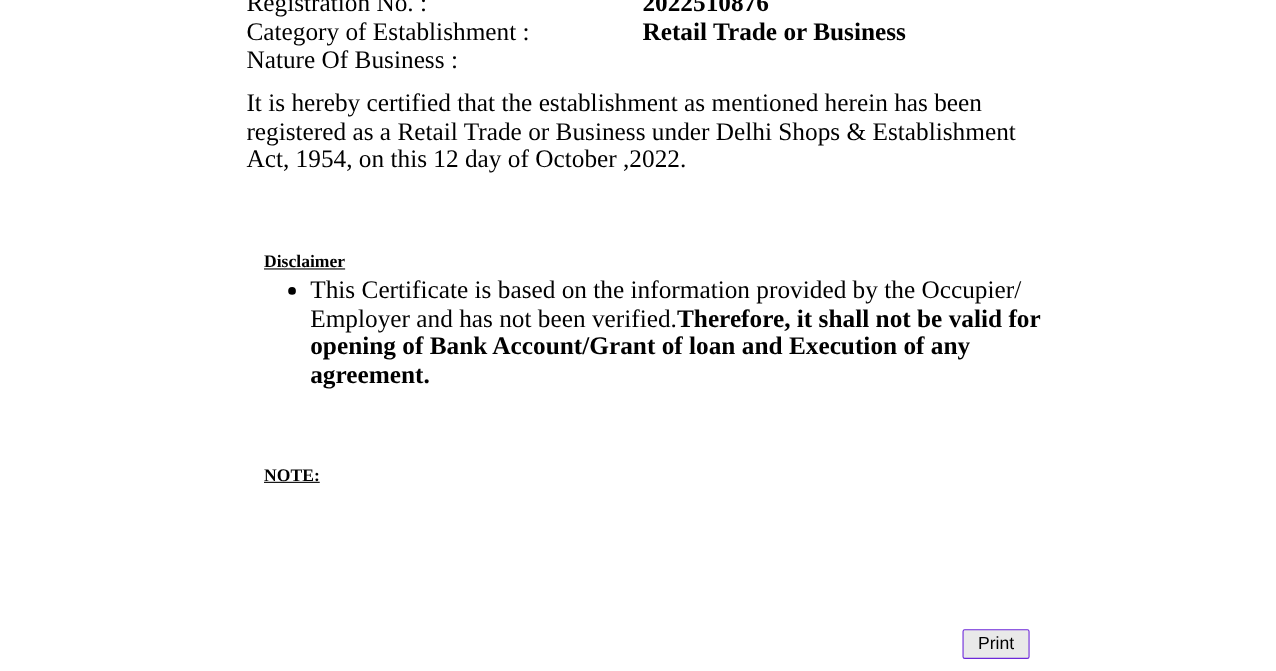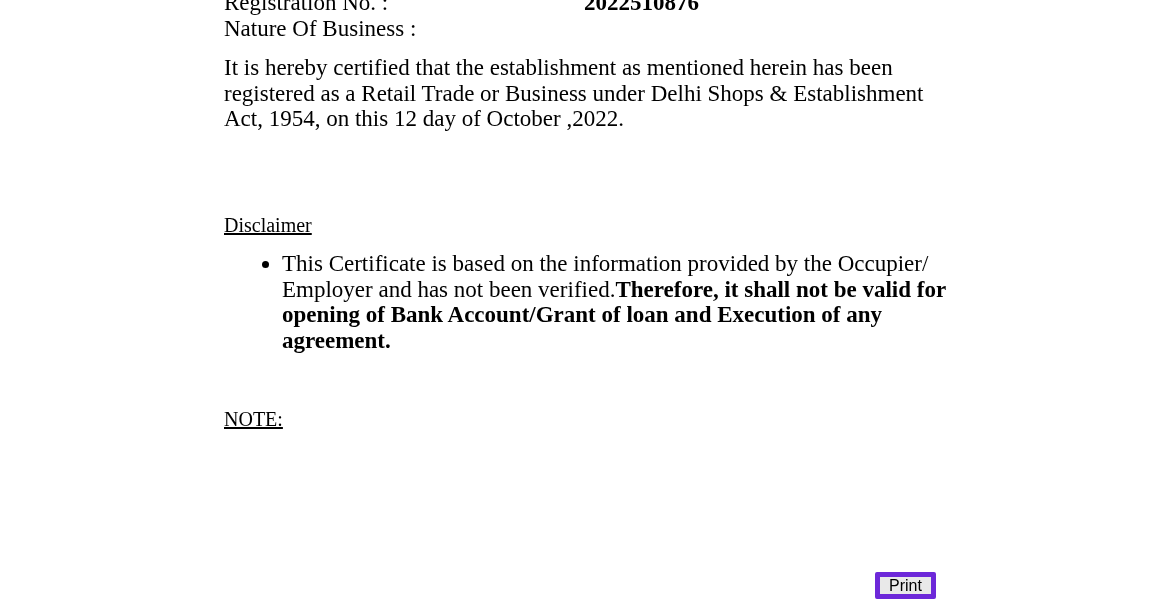--- a/index.html
+++ b/index.html
@@ -44,24 +44,24 @@
   }
   
   .para {
     font-size: 23px;
     line-height: 25.5px;
     margin: 13px 0 0 0;
     width: 700px;
   }
   
   .section-heading {
-    font-size: 20px;
-    font-weight: normal;
+    font-size: 16px;
+    font-weight: bold;
     text-decoration: underline;
-    margin: 0;
+    margin: 16px;
   }
   .heading-disclaimer {
     position: absolute;
     left: 0;
     top: 224px;
   }
   .heading-note {
     position: absolute;
     left: 0;
     top: 418px;
@@ -102,37 +102,41 @@
     position: absolute;
     left: 875px;
     top: 572px;
     width: 61px;
     height: 27px;
     font-family: "Liberation Sans", sans-serif;
     font-size: 16px;
     line-height: 1;
     color: #000000;
     background: #e9e9e9;
-    border: 5px solid #6d28d9;
+    border: 1px solid #6d28d9;
     border-radius: 2px;
     padding: 0;
     cursor: pointer;
   }
 </style>
 </head>
 <body>
 
 <div class="page">
   <div class="content">
 
     <div class="field-row">
       <span class="field-label">Registration No. :</span>
       <span class="field-value">2022510876</span>
     </div>
 
+    <div class="field-row">
+      <span class="field-label">Category of Establishment :</span>
+      <span class="field-value">Retail Trade or Business</span>
+    </div>
 
     <div class="field-row">
       <span class="field-label">Nature Of Business :</span>
     </div>
 
     <p class="para">It is hereby certified that the establishment as mentioned herein has been registered as a Retail Trade or Business under Delhi Shops &amp; Establishment Act, 1954, on this 12 day of October ,2022.</p>
 
     <div class="section-heading heading-disclaimer">Disclaimer</div>
 
     <ul class="disclaimer-list">

